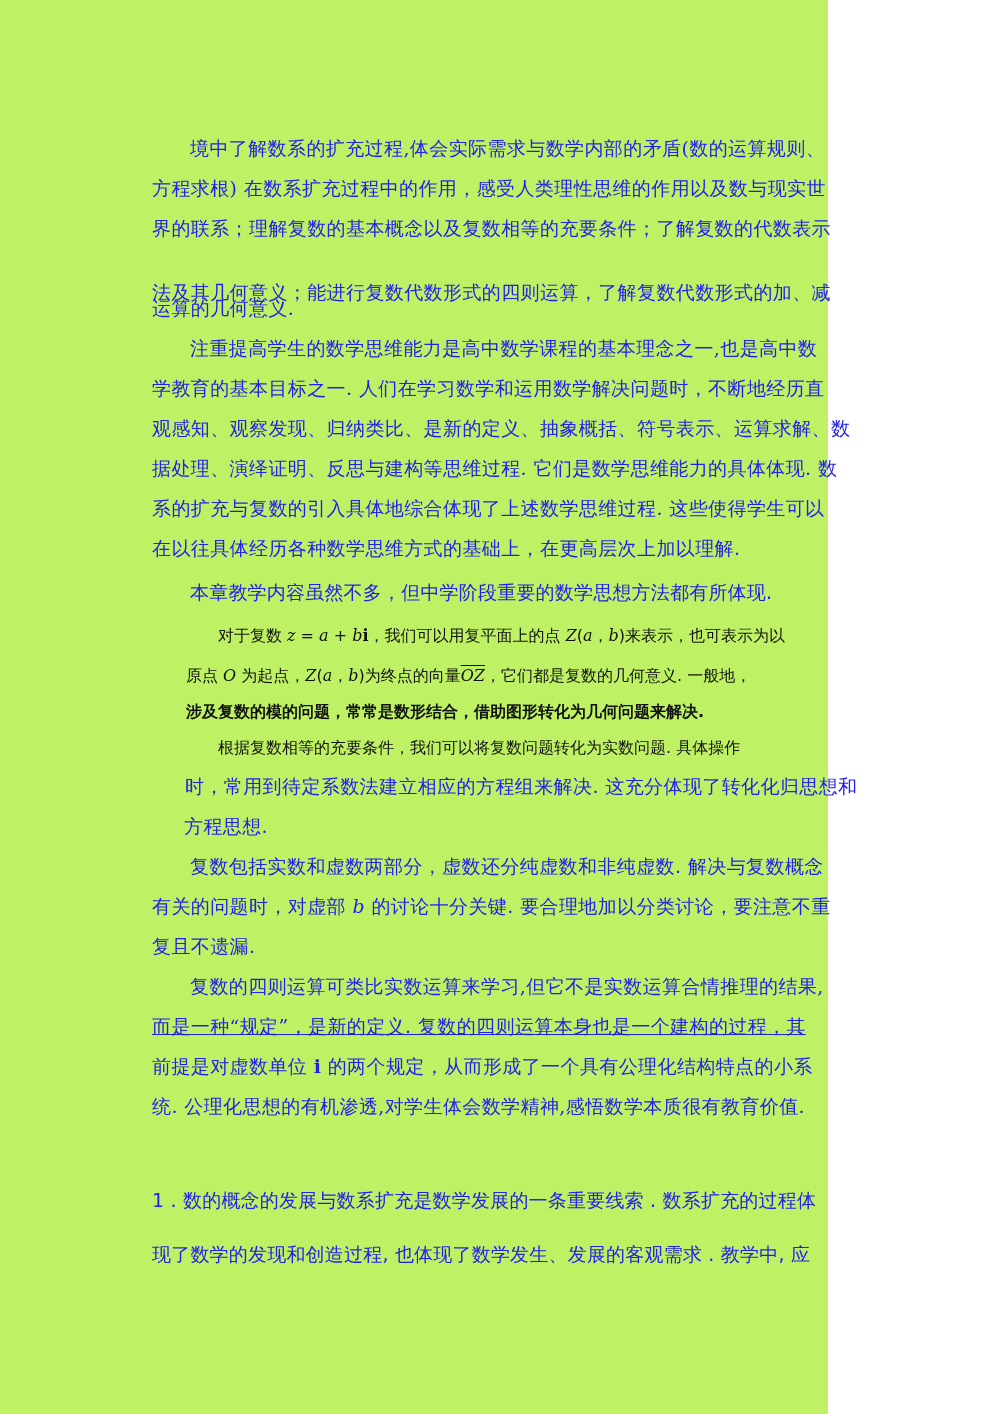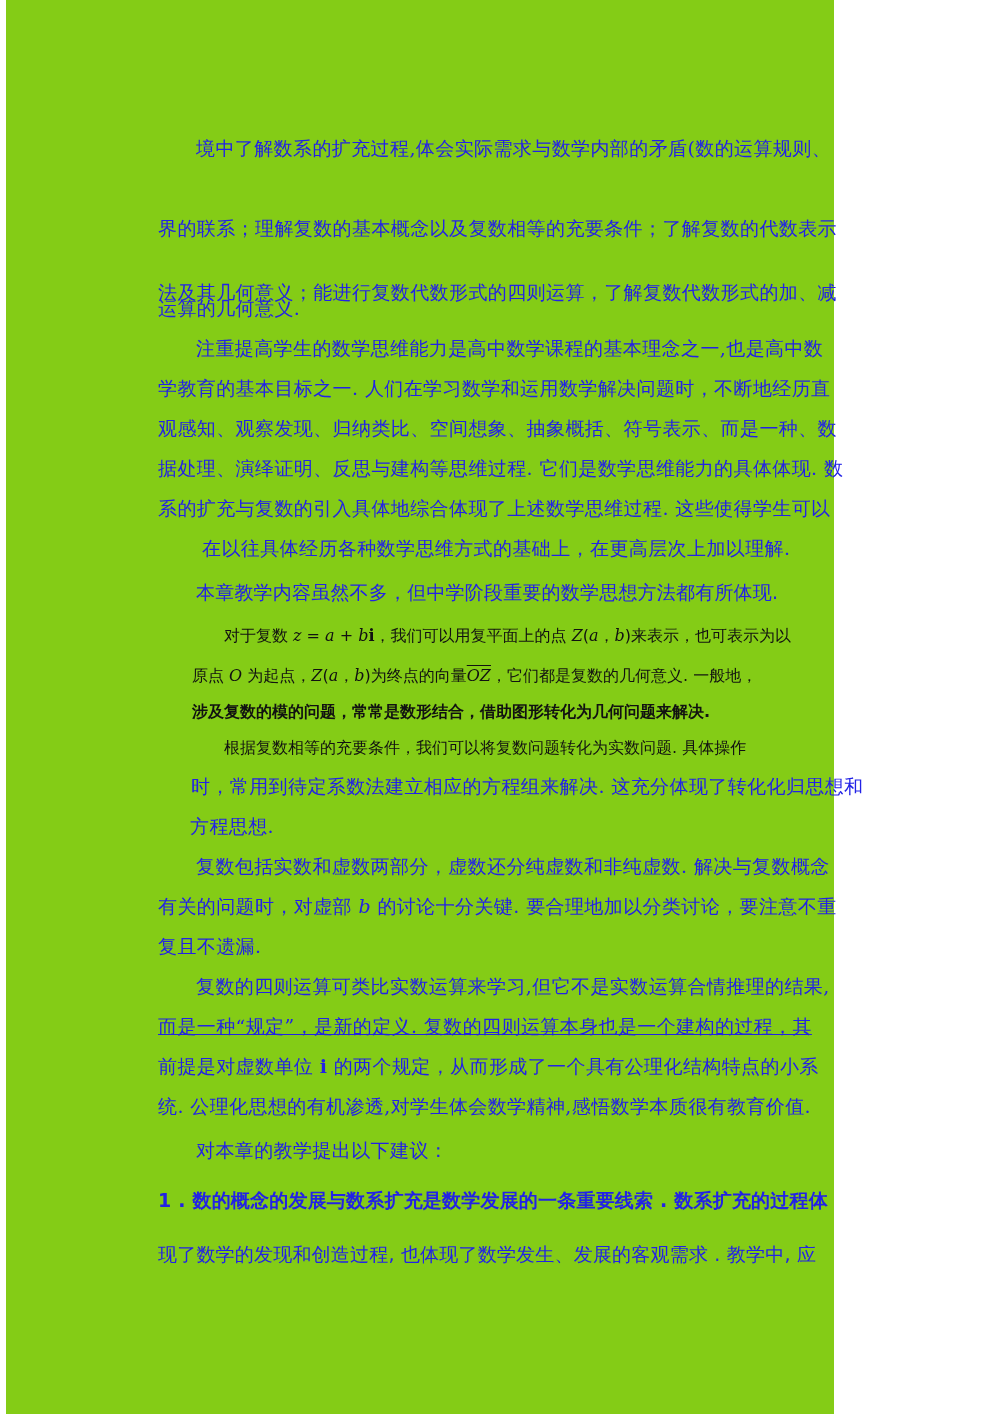--- a/index.html
+++ b/index.html
@@ -1,17 +1,17 @@
 <!DOCTYPE html>
 <html><head>
   <meta charset="utf-8">
   <style>
     html, body { margin: 0; padding: 0; background: #ffffff; }
     body { width: 1000px; height: 1414px; position: relative; overflow: hidden; }
-    .page { position: absolute; left: 6px; top: 0; width: 828px; height: 1414px; background: #84cc16; }
+    .page { position: absolute; left: 0; top: 0; width: 828px; height: 1414px; background: #bef264; }
     .line {
       position: absolute;
       white-space: nowrap;
       font-family: "DejaVu Serif", "Liberation Serif", serif;
       font-size: 19px;
       color: #2222e6;
       line-height: 24px;
       letter-spacing: 0.4px;
     }
     .line.black {
@@ -28,30 +28,31 @@
     .math { font-style: italic; font-family: "DejaVu Serif", "Liberation Serif", serif; }
     .bold-i { font-weight: bold; font-family: "DejaVu Serif", "Liberation Serif", serif; }
     .vec { text-decoration: overline; }
   </style>
 </head>
 <body>
 
 <div class="page">
 
   <div class="line" style="left:190px; top:136px;">境中了解数系的扩充过程,体会实际需求与数学内部的矛盾(数的运算规则、</div>
+  <div class="line" style="left:152px; top:176px;">方程求根) 在数系扩充过程中的作用，感受人类理性思维的作用以及数与现实世</div>
   <div class="line" style="left:152px; top:216px;">界的联系；理解复数的基本概念以及复数相等的充要条件；了解复数的代数表示</div>
   <div class="line" style="left:152px; top:256px;margin-top:24px;">法及其几何意义；能进行复数代数形式的四则运算，了解复数代数形式的加、减</div>
   <div class="line" style="left:152px; top:296px;">运算的几何意义.</div>
 
   <div class="line" style="left:152px; top:376px;">学教育的基本目标之一. 人们在学习数学和运用数学解决问题时，不断地经历直</div>
   <div class="line" style="left:190px; top:336px;">注重提高学生的数学思维能力是高中数学课程的基本理念之一,也是高中数</div>
-  <div class="line" style="left:152px; top:416px;">观感知、观察发现、归纳类比、空间想象、抽象概括、符号表示、而是一种、数</div>
+  <div class="line" style="left:152px; top:416px;">观感知、观察发现、归纳类比、是新的定义、抽象概括、符号表示、运算求解、数</div>
   <div class="line" style="left:152px; top:456px;">据处理、演绎证明、反思与建构等思维过程. 它们是数学思维能力的具体体现. 数</div>
   <div class="line" style="left:152px; top:496px;">系的扩充与复数的引入具体地综合体现了上述数学思维过程. 这些使得学生可以</div>
-  <div class="line" style="left:152px; top:536px;margin-left:44px;">在以往具体经历各种数学思维方式的基础上，在更高层次上加以理解.</div>
+  <div class="line" style="left:152px; top:536px;">在以往具体经历各种数学思维方式的基础上，在更高层次上加以理解.</div>
 
   <div class="line sans" style="left:190px; top:580px;">本章教学内容虽然不多，但中学阶段重要的数学思想方法都有所体现.</div>
 
   <div class="line black" style="left:218px; top:624px;">
     <span>对于复数 </span><span class="math">z</span><span> = </span><span class="math">a</span><span> + </span><span class="math">b</span><span class="bold-i">i</span><span>，我们可以用复平面上的点 </span><span class="math">Z</span><span>(</span><span class="math">a</span><span>，</span><span class="math">b</span><span>)来表示，也可表示为以</span>
   </div>
   <div class="line black" style="left:186px; top:664px;">
     <span>原点  </span><span class="math">O</span><span>  为起点，</span><span class="math">Z</span><span>(</span><span class="math">a</span><span>，</span><span class="math">b</span><span>)为终点的向量</span><span class="math vec">OZ</span><span>，它们都是复数的几何意义. 一般地，</span>
   </div>
   <div class="line black" style="left:186px; top:700px;font-weight:bold;">涉及复数的模的问题，常常是数形结合，借助图形转化为几何问题来解决.</div>
@@ -66,18 +67,17 @@
   </div>
   <div class="line" style="left:152px; top:934px;">复且不遗漏.</div>
 
   <div class="line" style="left:190px; top:974px;">复数的四则运算可类比实数运算来学习,但它不是实数运算合情推理的结果,</div>
   <div class="line" style="left:152px; top:1014px;text-decoration:underline;">而是一种“规定”，是新的定义. 复数的四则运算本身也是一个建构的过程，其</div>
   <div class="line" style="left:152px; top:1054px;">
     <span>前提是对虚数单位  </span><span class="bold-i">i</span><span>  的两个规定，从而形成了一个具有公理化结构特点的小系</span>
   </div>
   <div class="line" style="left:152px; top:1094px;">统. 公理化思想的有机渗透,对学生体会数学精神,感悟数学本质很有教育价值.</div>
 
-  <div class="line" style="left:190px; top:1138px;">对本章的教学提出以下建议：</div>
 
-  <div class="line sans" style="left:152px; top:1188px;font-weight:bold;">1 . 数的概念的发展与数系扩充是数学发展的一条重要线索 . 数系扩充的过程体</div>
+  <div class="line sans" style="left:152px; top:1188px;">1 . 数的概念的发展与数系扩充是数学发展的一条重要线索 . 数系扩充的过程体</div>
   <div class="line sans" style="left:152px; top:1242px;">现了数学的发现和创造过程, 也体现了数学发生、发展的客观需求 . 教学中, 应</div>
 
 </div>
 
 </body></html>

